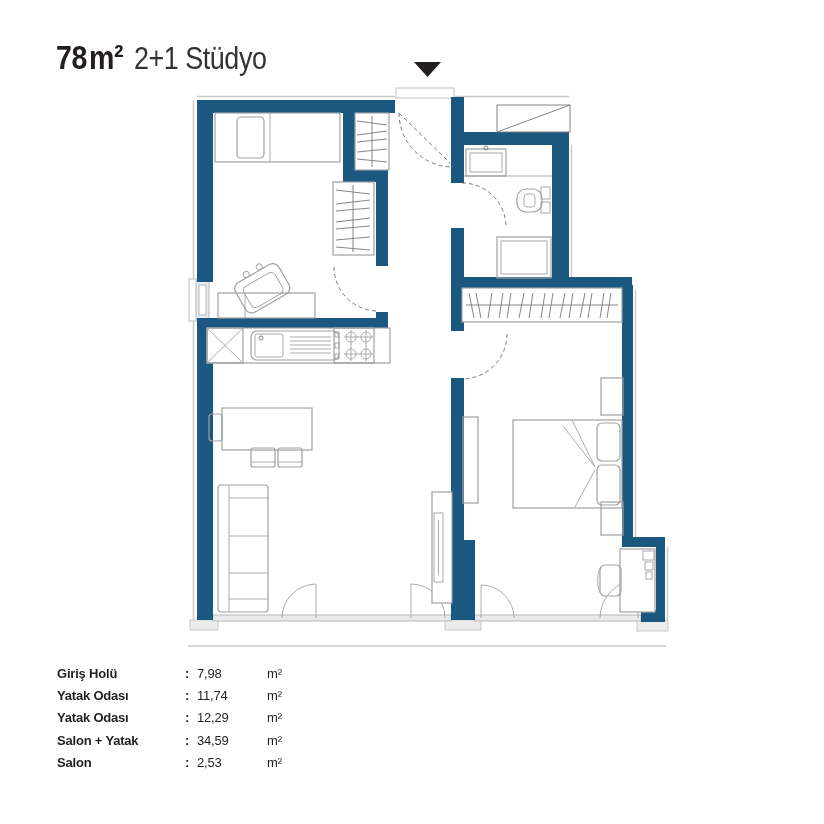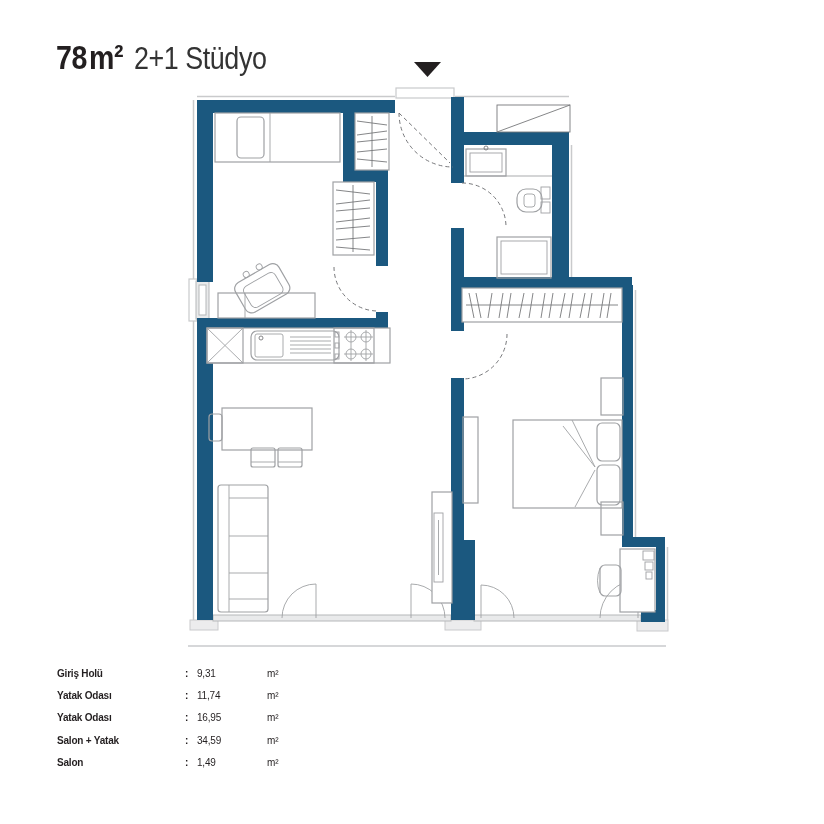--- a/index.html
+++ b/index.html
@@ -13,21 +13,21 @@
   .stage{position:relative;width:656px;height:824px;background:var(--bg)}
   .plan-svg{position:absolute;left:0;top:0}
 
   .title{position:absolute;left:56px;top:38px;white-space:nowrap;
     transform:scaleX(.84);transform-origin:left top;display:flex;align-items:baseline;gap:13px}
   .t-bold{font-weight:bold;font-size:34px;letter-spacing:-.5px;color:var(--ink)}
   .t-sub{font-weight:normal;font-size:32px;letter-spacing:-.5px;color:var(--sub)}
 
   .legend{position:absolute;left:57px;top:662px}
   .lg-row{display:grid;grid-template-columns:128px 12px 70px auto;
-    height:22.4px;align-items:center;font-size:10px;letter-spacing:-.2px}
+    height:22.4px;align-items:center;font-size:13px;letter-spacing:-.2px}
   .lg-label{font-weight:bold}
   .lg-colon{font-weight:bold}
   .lg-value{font-weight:normal}
   .lg-unit{font-weight:normal}
 
   
   .wall{fill:var(--wall);stroke:none}
   .ln{fill:none;stroke:var(--line);stroke-width:1.2}
   .lnf{fill:#fff;stroke:var(--line);stroke-width:1.2}
   .thin{fill:none;stroke:var(--line);stroke-width:.9}
@@ -232,42 +232,42 @@
         <rect class="thin" x="434" y="513" width="9" height="69"></rect>
         <path class="thin" d="M438.5,520 L438.5,575"></path>
       </g>
     </g>
   </svg>
 
   <div class="legend">
     <div class="lg-row">
       <span class="lg-label">Giriş Holü</span>
       <span class="lg-colon">:</span>
-      <span class="lg-value">9,31</span>
+      <span class="lg-value">7,98</span>
       <span class="lg-unit">m²</span>
     </div>
     <div class="lg-row">
       <span class="lg-label">Yatak Odası</span>
       <span class="lg-colon">:</span>
       <span class="lg-value">11,74</span>
       <span class="lg-unit">m²</span>
     </div>
     <div class="lg-row">
       <span class="lg-label">Yatak Odası</span>
       <span class="lg-colon">:</span>
-      <span class="lg-value">16,95</span>
+      <span class="lg-value">12,29</span>
       <span class="lg-unit">m²</span>
     </div>
     <div class="lg-row">
       <span class="lg-label">Salon + Yatak</span>
       <span class="lg-colon">:</span>
       <span class="lg-value">34,59</span>
       <span class="lg-unit">m²</span>
     </div>
     <div class="lg-row">
       <span class="lg-label">Salon</span>
       <span class="lg-colon">:</span>
-      <span class="lg-value">1,49</span>
+      <span class="lg-value">2,53</span>
       <span class="lg-unit">m²</span>
     </div>
   </div>
 
 </div>
 
 </body></html>

